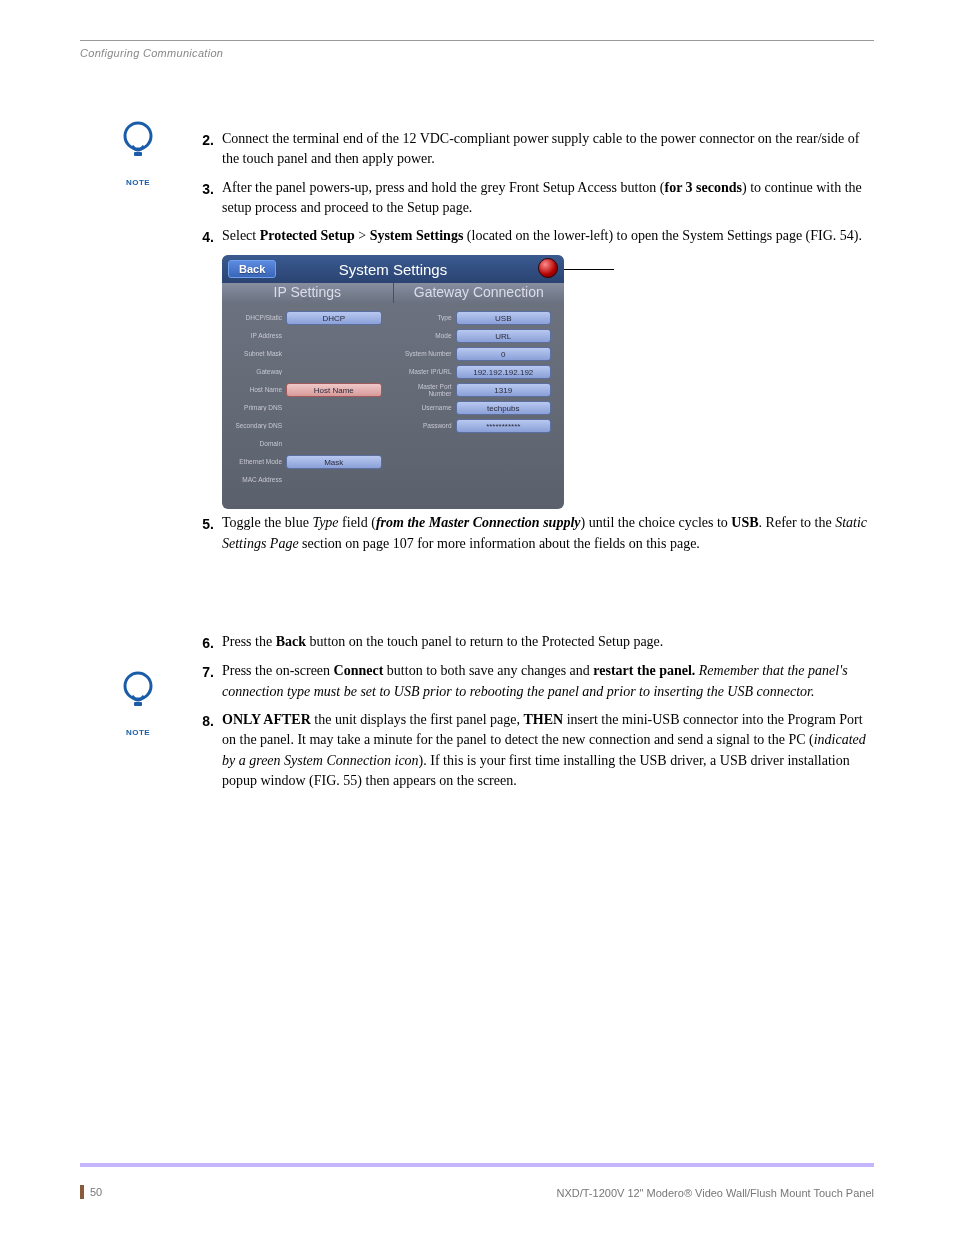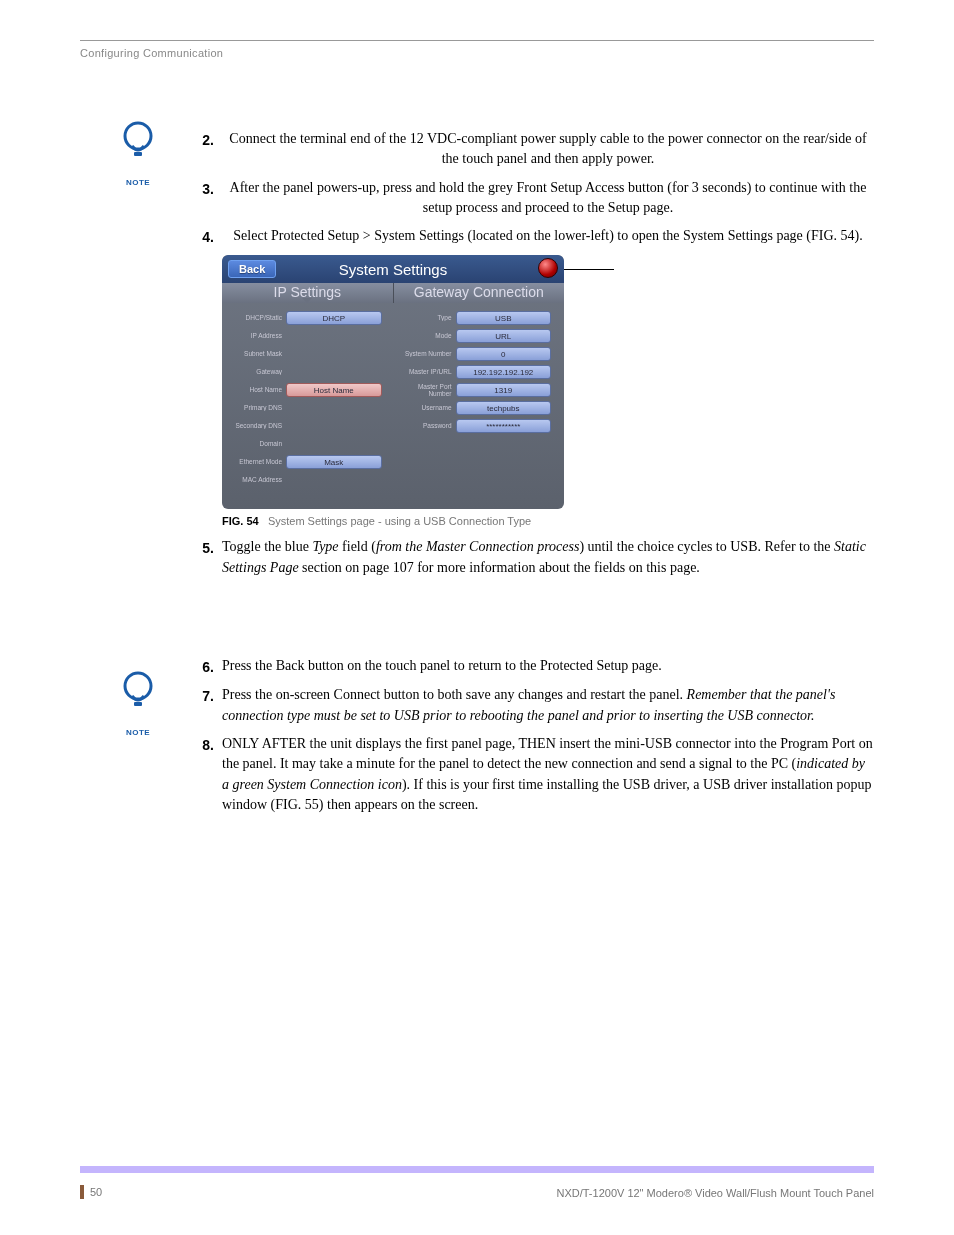--- a/index.html
+++ b/index.html
@@ -16,20 +16,21 @@
   }
   .header-line {
     border-top: 1px solid #999;
     margin-bottom: 6px;
   }
   .header-text {
     font-family: Arial, Helvetica, sans-serif;
     font-size: 11px;
     color: #888;
     letter-spacing: 0.3px;
+    font-style: italic;
   }
   .content {
     margin-top: 40px;
     margin-left: 50px;
   }
   .note-icon {
     position: absolute;
   }
   .note-icon.first { left: 120px; top: 120px; }
   .note-icon.second { left: 120px; top: 670px; }
@@ -56,21 +57,21 @@
   }
   ol.steps > li .num {
     font-family: Arial, sans-serif;
     font-weight: bold;
     font-size: 14px;
     min-width: 24px;
     text-align: right;
     margin-right: 8px;
     margin-top: 1px;
   }
-  ol.steps > li .text { flex: 1; text-align: center; }
+  ol.steps > li .text { flex: 1; }
 
   
   .screenshot-wrap {
     margin-left: 92px;
     margin-top: 6px;
     margin-bottom: 4px;
   }
   .system-panel {
     width: 342px;
     height: 254px;
@@ -220,32 +221,32 @@
     position: absolute;
     bottom: 36px;
     left: 80px;
     right: 80px;
     display: flex;
     align-items: flex-end;
     justify-content: space-between;
     font-family: Arial, sans-serif;
     font-size: 11px;
     color: #777;
-    border-top: 7px solid #c4b5fd;
-    padding-top: 12px;
+    border-top: 4px solid #c4b5fd;
+    padding-top: 18px;
   }
   .footer .left {
     display: flex;
     align-items: center;
     gap: 6px;
   }
   .footer .bar {
     width: 4px; height: 14px; background: #8a5a3a;
   }
-  b, strong { font-weight: normal; }
+  b, strong { font-weight: bold; }
 </style>
 </head>
 <body>
 
 <div class="page">
   <div class="header-line"></div>
   <div class="header-text">Configuring Communication</div>
 
   <div class="note-icon first">
     <svg viewBox="0 0 36 44">
@@ -355,29 +356,25 @@
               <div class="sp-row">
                 <div class="sp-label">Password</div>
                 <div class="sp-field blue">***********</div>
               </div>
             </div>
         </div>
       </div>
       <div class="sp-callout"></div>
     </div>
 
-    <div class="fig-caption">
-      <span class="fignum">FIG. 54</span>
-      <span class="figtext">&nbsp;&nbsp;<span>System Settings page - using a USB Connection Type</span></span>
-    </div>
 
     <ol class="steps2" id="steps-b">
         <li>
           <span class="num">5.</span>
-          <span class="text">Toggle the blue <i>Type</i> field (<i><b>from the Master Connection process</b></i>) until the choice cycles to <b>USB</b>. Refer to the <i>Static Settings Page</i> section on page 107 for more information about the fields on this page.</span>
+          <span class="text">Toggle the blue <i>Type</i> field (<i><b>from the Master Connection supply</b></i>) until the choice cycles to <b>USB</b>. Refer to the <i>Static Settings Page</i> section on page 107 for more information about the fields on this page.</span>
         </li>
       </ol>
 
     <div class="note-icon second">
       <svg viewBox="0 0 36 44">
         <circle cx="18" cy="16" r="13" fill="none" stroke="#1a5ca8" stroke-width="3"></circle>
         <path d="M12 26 Q18 34 24 26" fill="none" stroke="#1a5ca8" stroke-width="3"></path>
         <rect x="14" y="32" width="8" height="4" fill="#1a5ca8" rx="1"></rect>
       </svg>
       <div class="note-label">NOTE</div>

